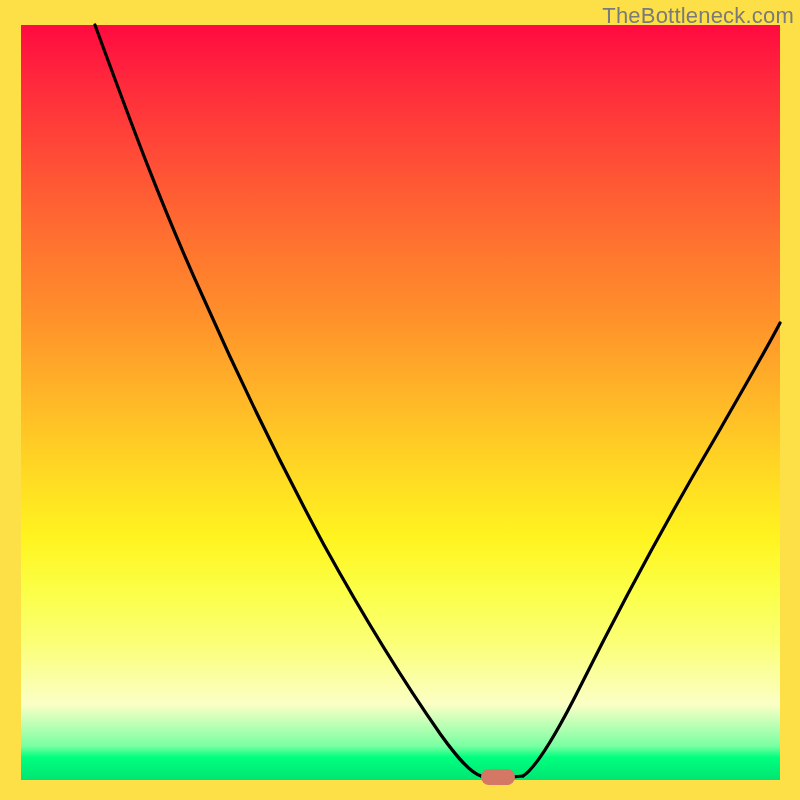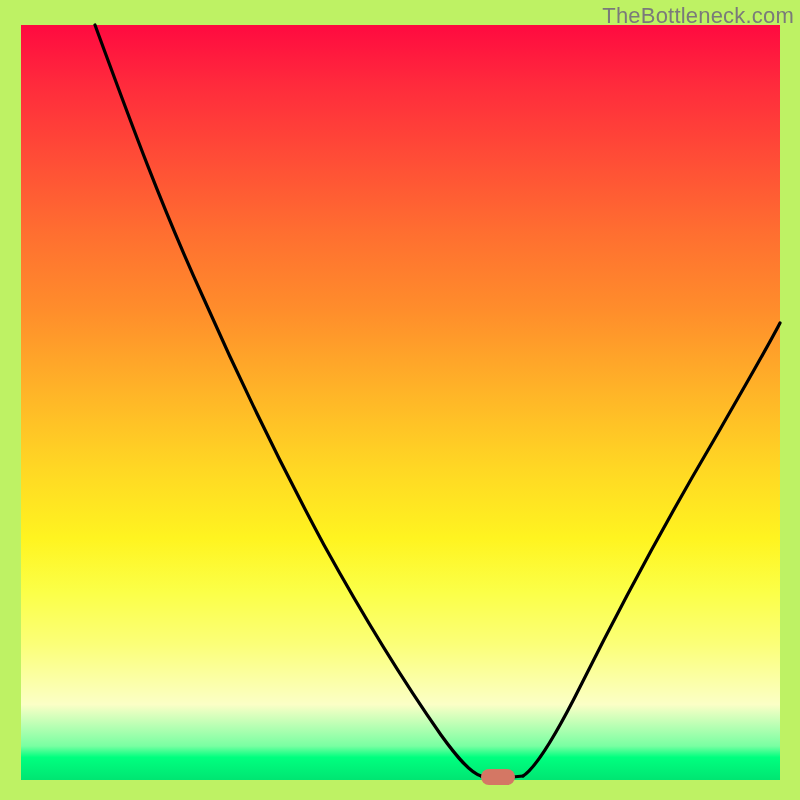--- a/index.html
+++ b/index.html
@@ -8,21 +8,21 @@
     width: 800px;
     height: 800px;
     background: #000;
     overflow: hidden;
     font-family: Arial, Helvetica, sans-serif;
   }
   .frame {
     position: relative;
     width: 800px;
     height: 800px;
-    background: #bef264;
+    background: #fde047;
   }
   .plot-area {
     position: absolute;
     left: 21px;
     top: 25px;
     width: 759px;
     height: 755px;
     background: linear-gradient(to bottom,
       #ff0a40 0%,
       #ff2b3c 8%,

